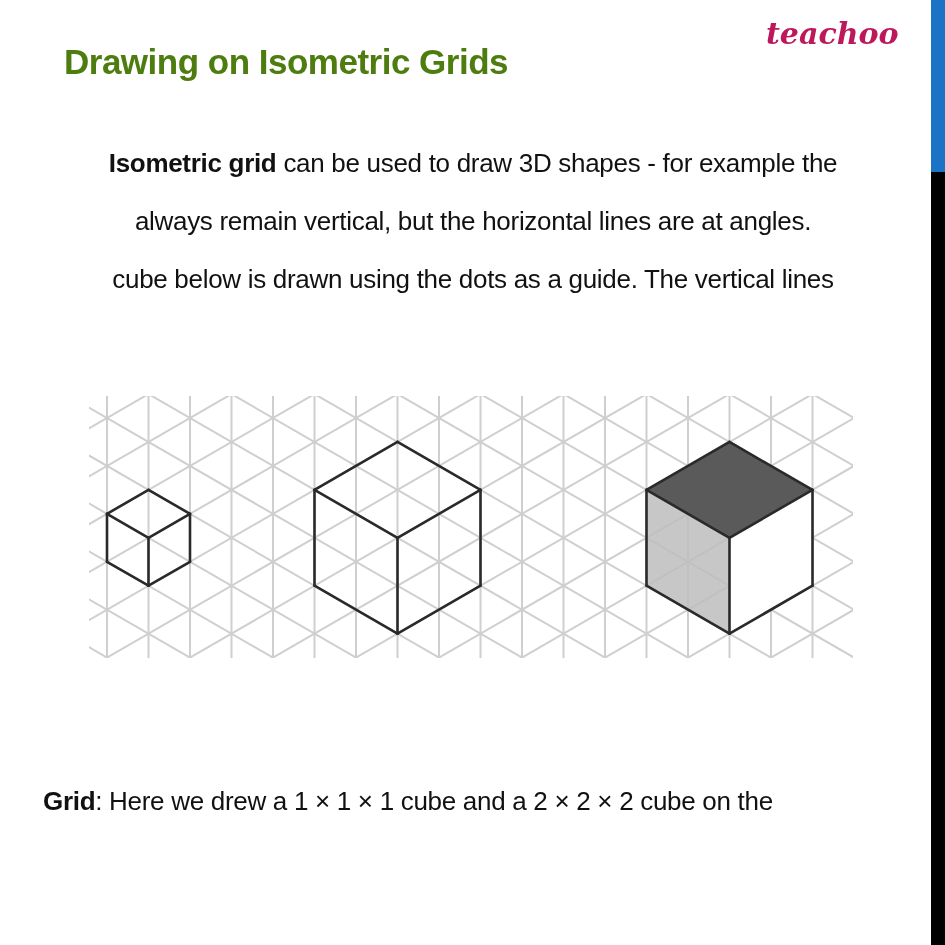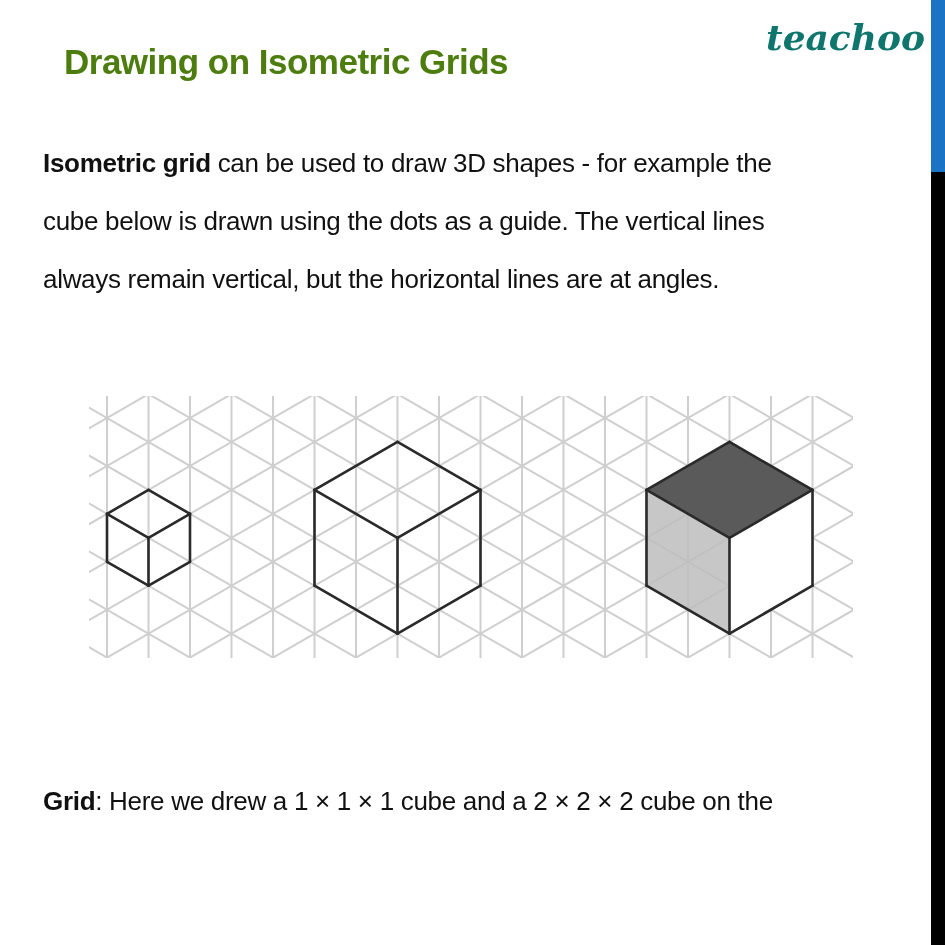--- a/index.html
+++ b/index.html
@@ -26,22 +26,22 @@
       white-space: nowrap;
       margin-left: 22px;
     }
     .brand {
       position: absolute;
       left: 766px;
       top: 16px;
       font-family: "DejaVu Serif", "Liberation Serif", serif;
       font-style: italic;
       font-weight: bold;
-      font-size: 36px;
-      color: #0f766e;
+      font-size: 30px;
+      color: #be185d;
       letter-spacing: 0px;
       white-space: nowrap;
     }
     .side-bar {
       position: absolute;
       left: 931px;
       top: 0;
       width: 14px;
       height: 945px;
       background: #000000;
@@ -56,21 +56,21 @@
     }
     .para {
       position: absolute;
       left: 43px;
       width: 860px;
       font-size: 26px;
       line-height: 58px;
       color: #111111;
       letter-spacing: -0.3px;
     }
-    .para.intro { top: 134px; }
+    .para.intro { top: 134px; text-align: center; }
     .para.note { top: 772px; }
     .para b { font-weight: bold; }
     .para .line { display: block; white-space: nowrap; }
     .figure {
       position: absolute;
       left: 0;
       top: 0;
       width: 945px;
       height: 945px;
       pointer-events: none;
@@ -81,22 +81,22 @@
 <body>
 
 <div class="title">Drawing on Isometric Grids</div>
 <div class="brand">teachoo</div>
 
 <div class="side-bar"></div>
 <div class="side-bar-accent"></div>
 
 <div class="para intro">
   <span class="line"><b>Isometric grid</b><span> can be used to draw 3D shapes - for example the</span></span>
+  <span class="line">always remain vertical, but the horizontal lines are at angles.</span>
   <span class="line">cube below is drawn using the dots as a guide. The vertical lines</span>
-  <span class="line">always remain vertical, but the horizontal lines are at angles.</span>
 </div>
 
 <div class="figure">
   <svg id="iso-svg" width="945" height="945" viewBox="0 0 945 945">
     <defs>
       <clipPath id="gridClip">
         <rect x="89" y="396" width="764" height="262"></rect>
       </clipPath>
     </defs>
     <g id="grid-lines" clip-path="url(#gridClip)" stroke="#cfcfcf" stroke-width="2" fill="none">

